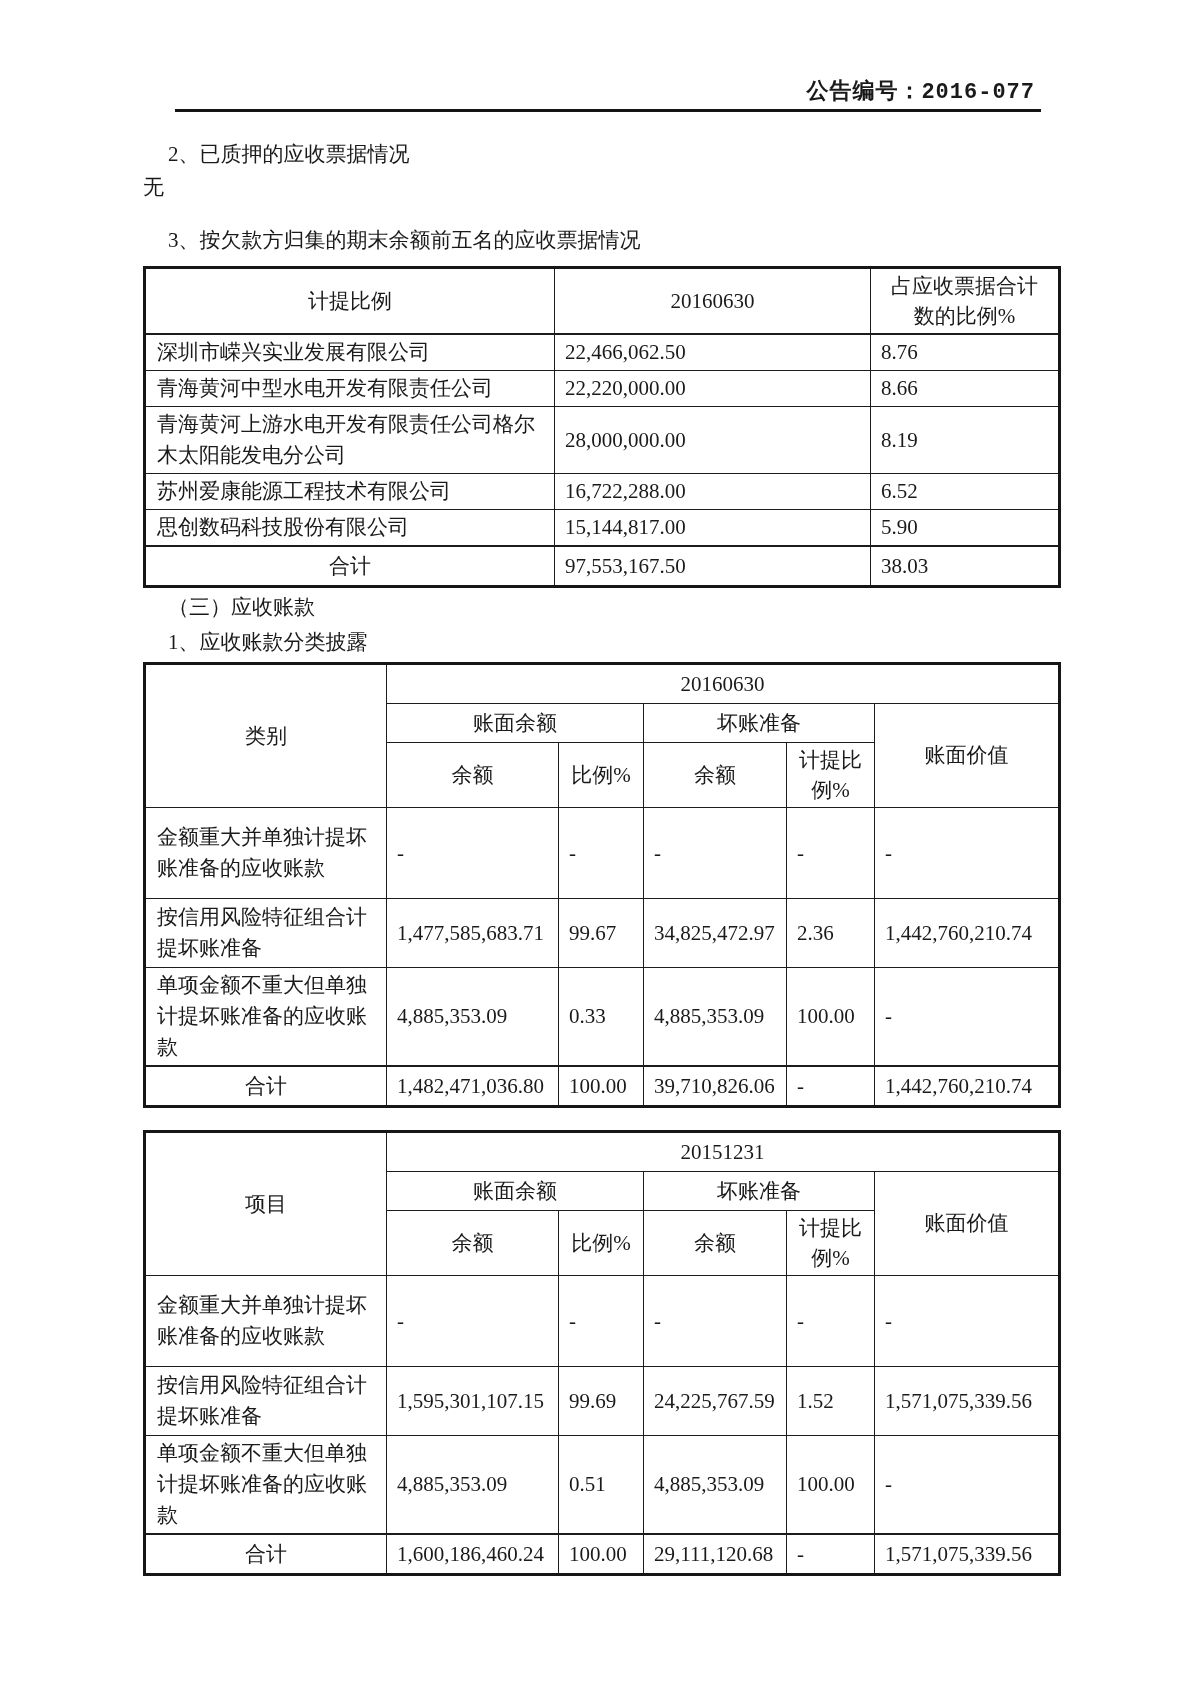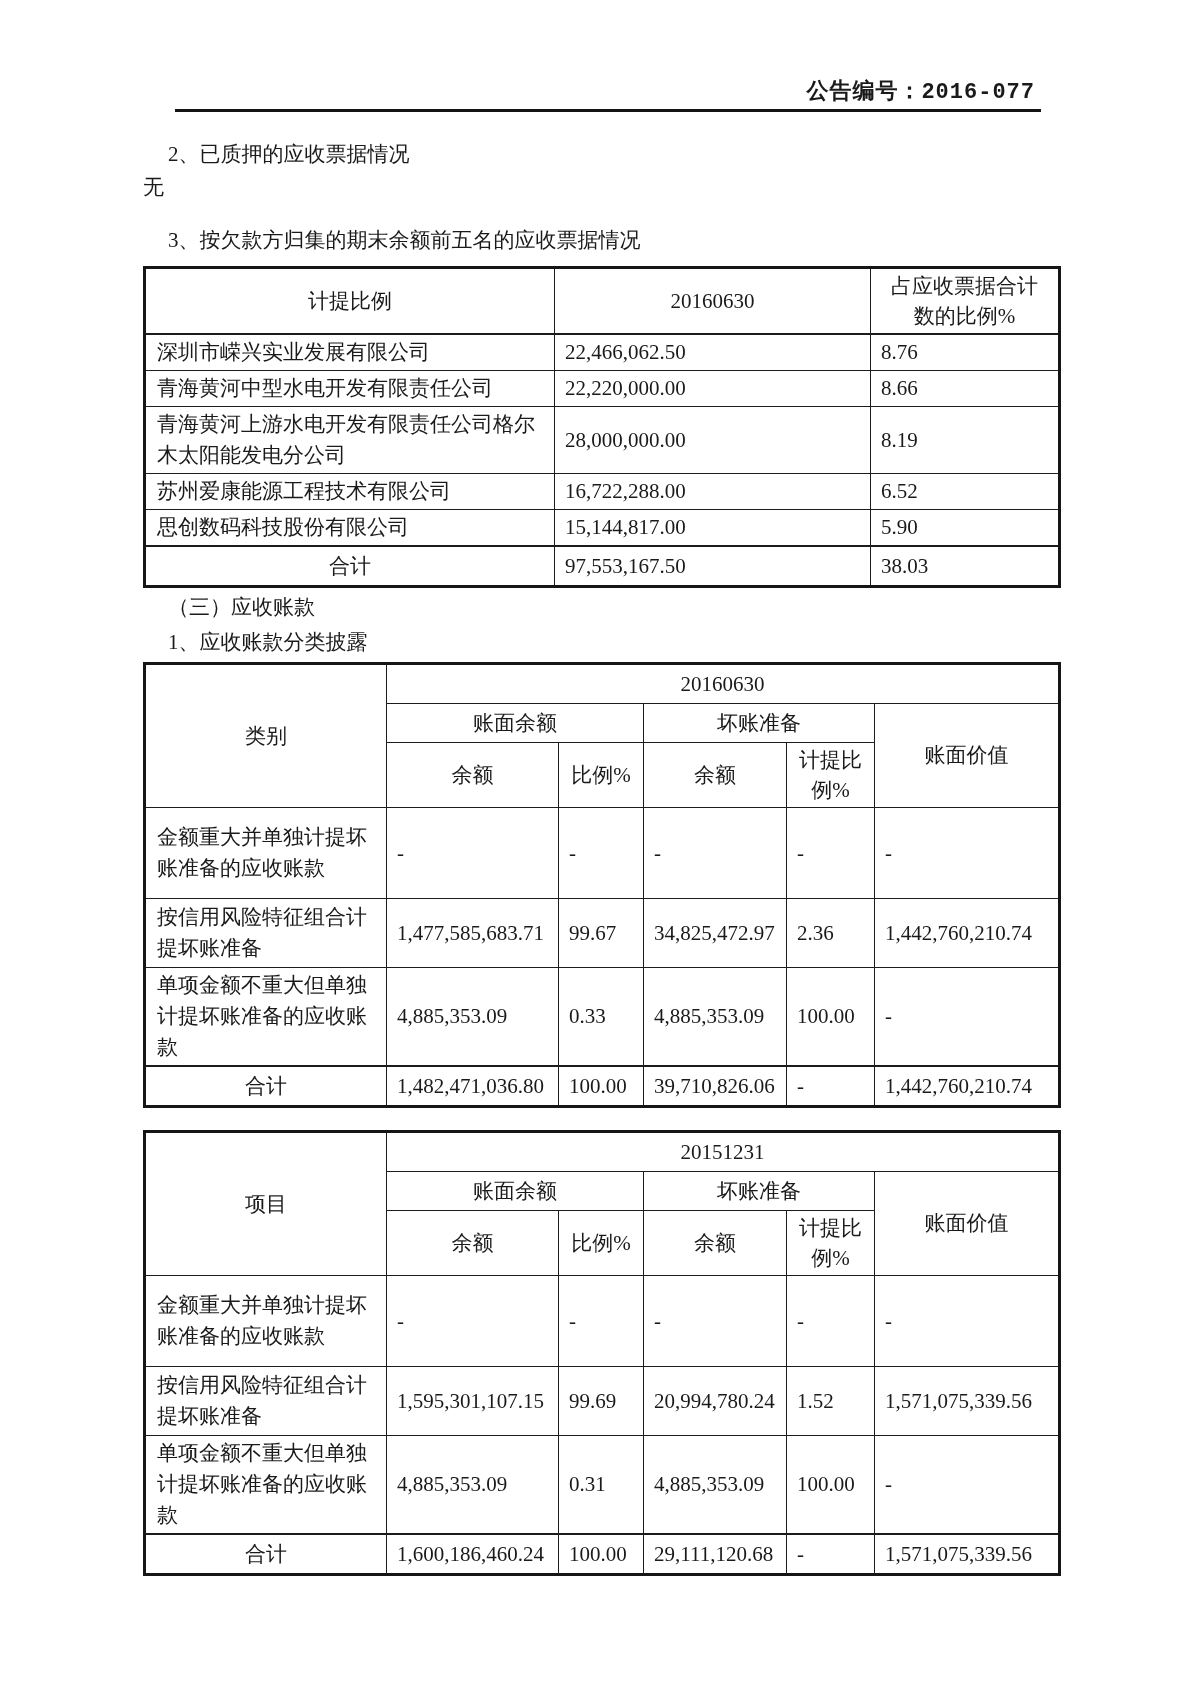--- a/index.html
+++ b/index.html
@@ -208,28 +208,28 @@
       <td class="c-num">-</td>
       <td class="c-num">-</td>
       <td class="c-num">-</td>
       <td class="c-num">-</td>
       <td class="c-num">-</td>
     </tr>
     <tr class="br1">
       <td class="c-label">按信用风险特征组合计提坏账准备</td>
       <td class="c-num">1,595,301,107.15</td>
       <td class="c-num">99.69</td>
-      <td class="c-num">20,994,780.24</td>
+      <td class="c-num">24,225,767.59</td>
       <td class="c-num">1.52</td>
       <td class="c-num">1,571,075,339.56</td>
     </tr>
     <tr class="br2">
       <td class="c-label">单项金额不重大但单独计提坏账准备的应收账款</td>
       <td class="c-num">4,885,353.09</td>
-      <td class="c-num">0.31</td>
+      <td class="c-num">0.51</td>
       <td class="c-num">4,885,353.09</td>
       <td class="c-num">100.00</td>
       <td class="c-num">-</td>
     </tr>
     <tr class="row-total">
       <td class="c-center">合计</td>
       <td class="c-num">1,600,186,460.24</td>
       <td class="c-num">100.00</td>
       <td class="c-num">29,111,120.68</td>
       <td class="c-num">-</td>

